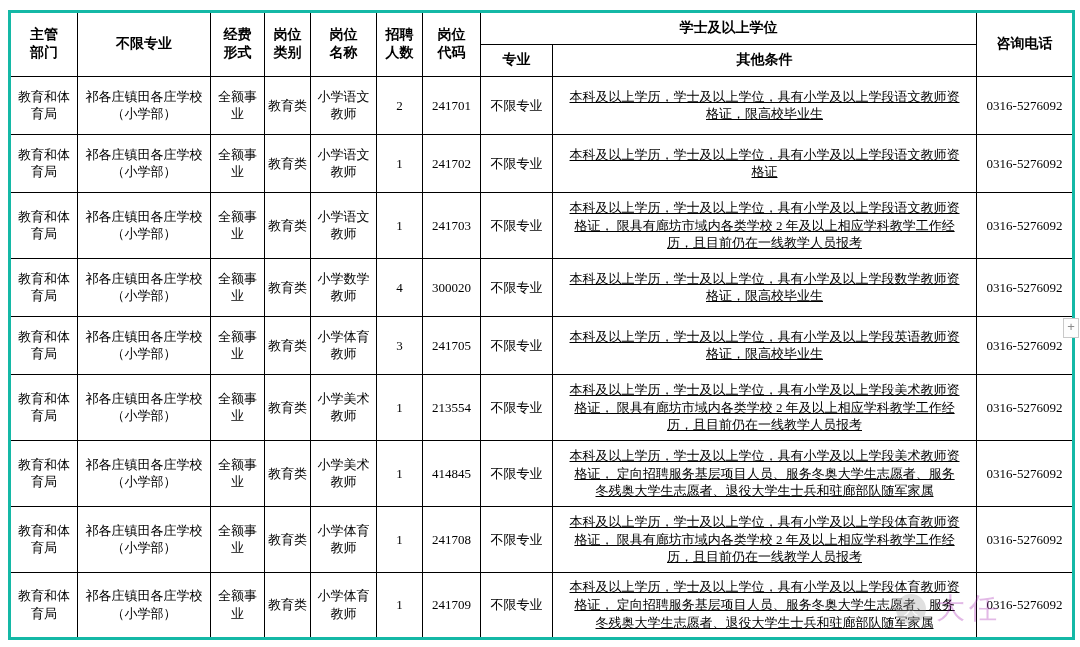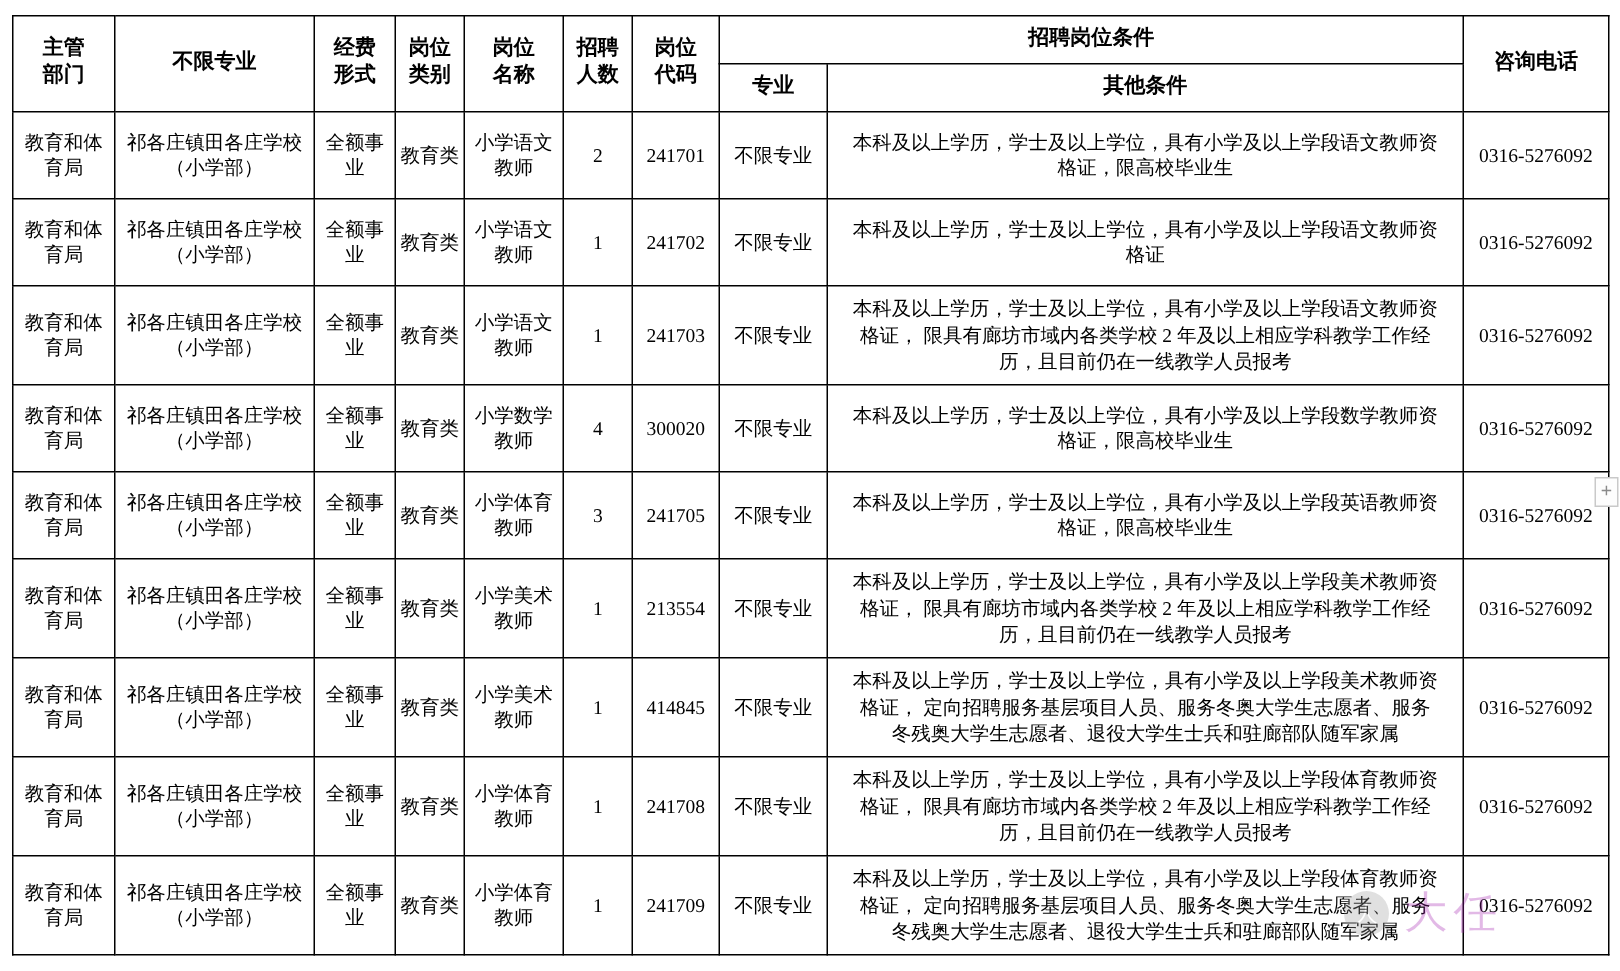--- a/index.html
+++ b/index.html
@@ -19,21 +19,21 @@
     position: relative;
     width: 1080px;
     height: 647px;
     box-sizing: border-box;
     padding: 10px 8px 0 8px;
   }
   table.jobs {
     border-collapse: collapse;
     width: 1064px;
     table-layout: fixed;
-    border: 1px solid #14b8a6;
+    border: 3px solid #14b8a6;
   }
   table.jobs th,
   table.jobs td {
     border: 1px solid #000;
     text-align: center;
     vertical-align: middle;
     font-size: 13px;
     line-height: 1.35;
     padding: 2px 2px;
     word-break: break-all;
@@ -55,20 +55,21 @@
   col.c-other  { width: 424px; }
   col.c-tel    { width: 97px; }
 
   td.other {
     text-align: center;
     padding: 4px 6px;
     line-height: 1.45;
   }
   td.other .line {
     display: block;
+    text-decoration: underline;
   }
   tbody tr { height: 58px; }
   tbody tr.tall { height: 66px; }
 
   
   .edge-plus {
     position: absolute;
     right: 1px;
     top: 318px;
     width: 14px;
@@ -150,21 +151,21 @@
           <span>名称</span>
         </th>
         <th rowspan="2">
           <span>招聘</span><br>
           <span>人数</span>
         </th>
         <th rowspan="2">
           <span>岗位</span><br>
           <span>代码</span>
         </th>
-        <th colspan="2">招聘岗位条件</th>
+        <th colspan="2">学士及以上学位</th>
         <th rowspan="2">咨询电话</th>
       </tr>
       <tr>
         <th>专业</th>
         <th>其他条件</th>
       </tr>
     </thead>
     <tbody>
         <tr>
           <td>教育和体育局</td>

